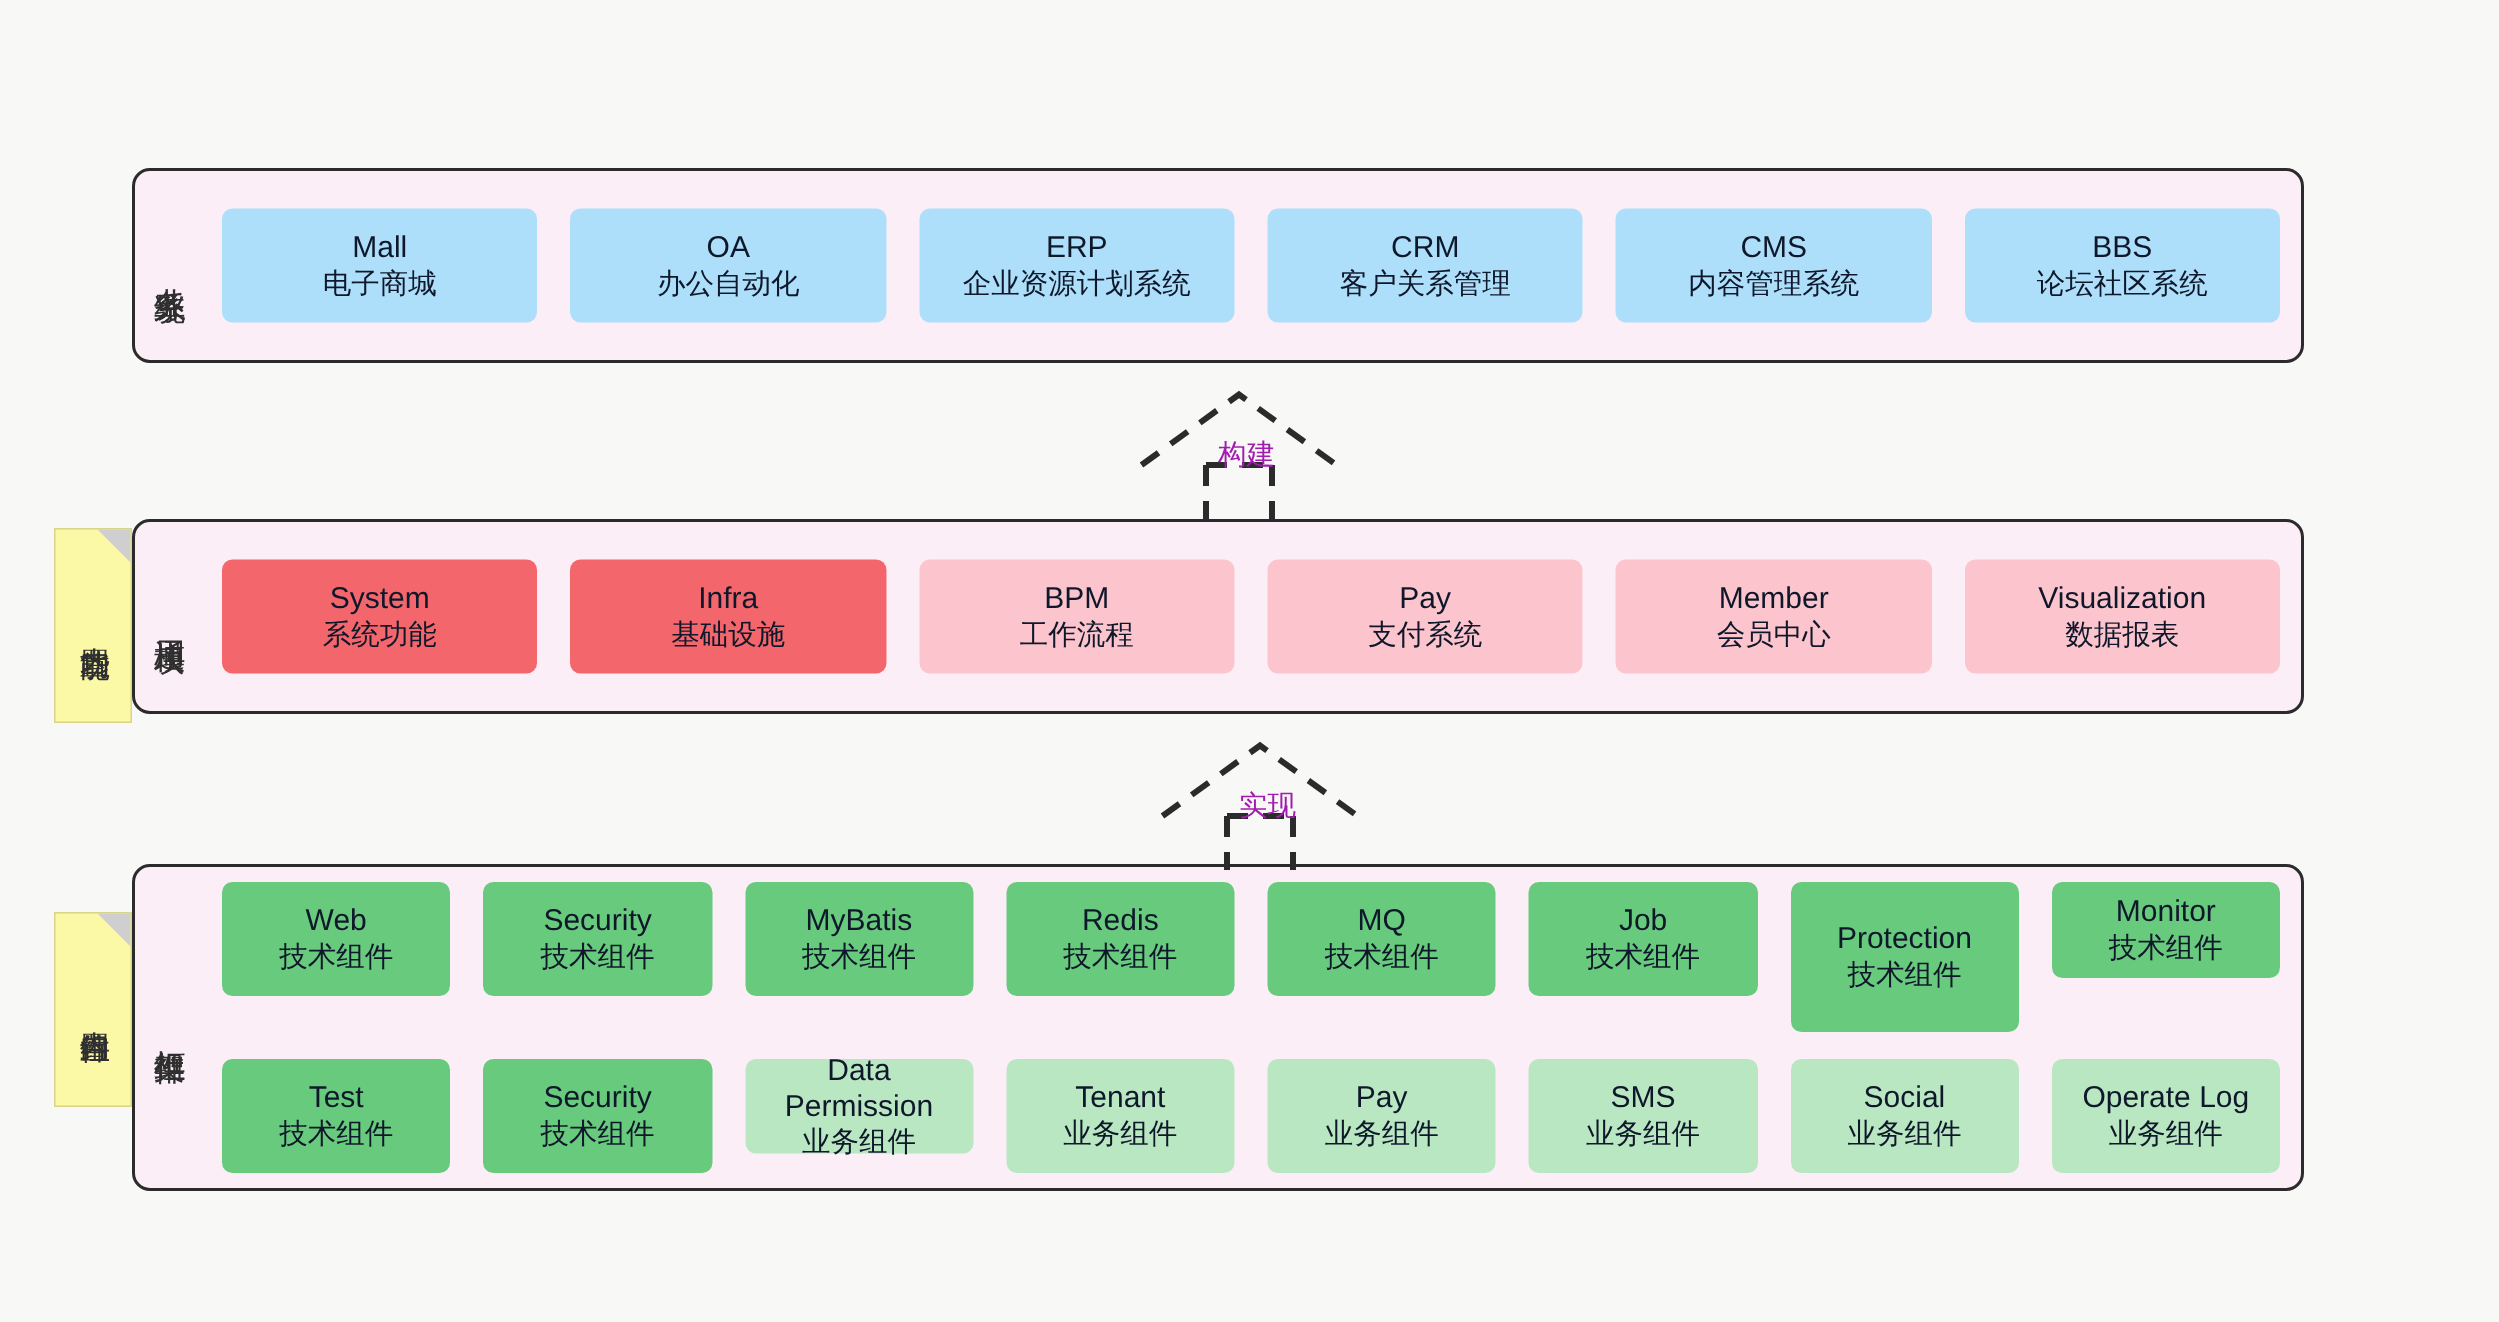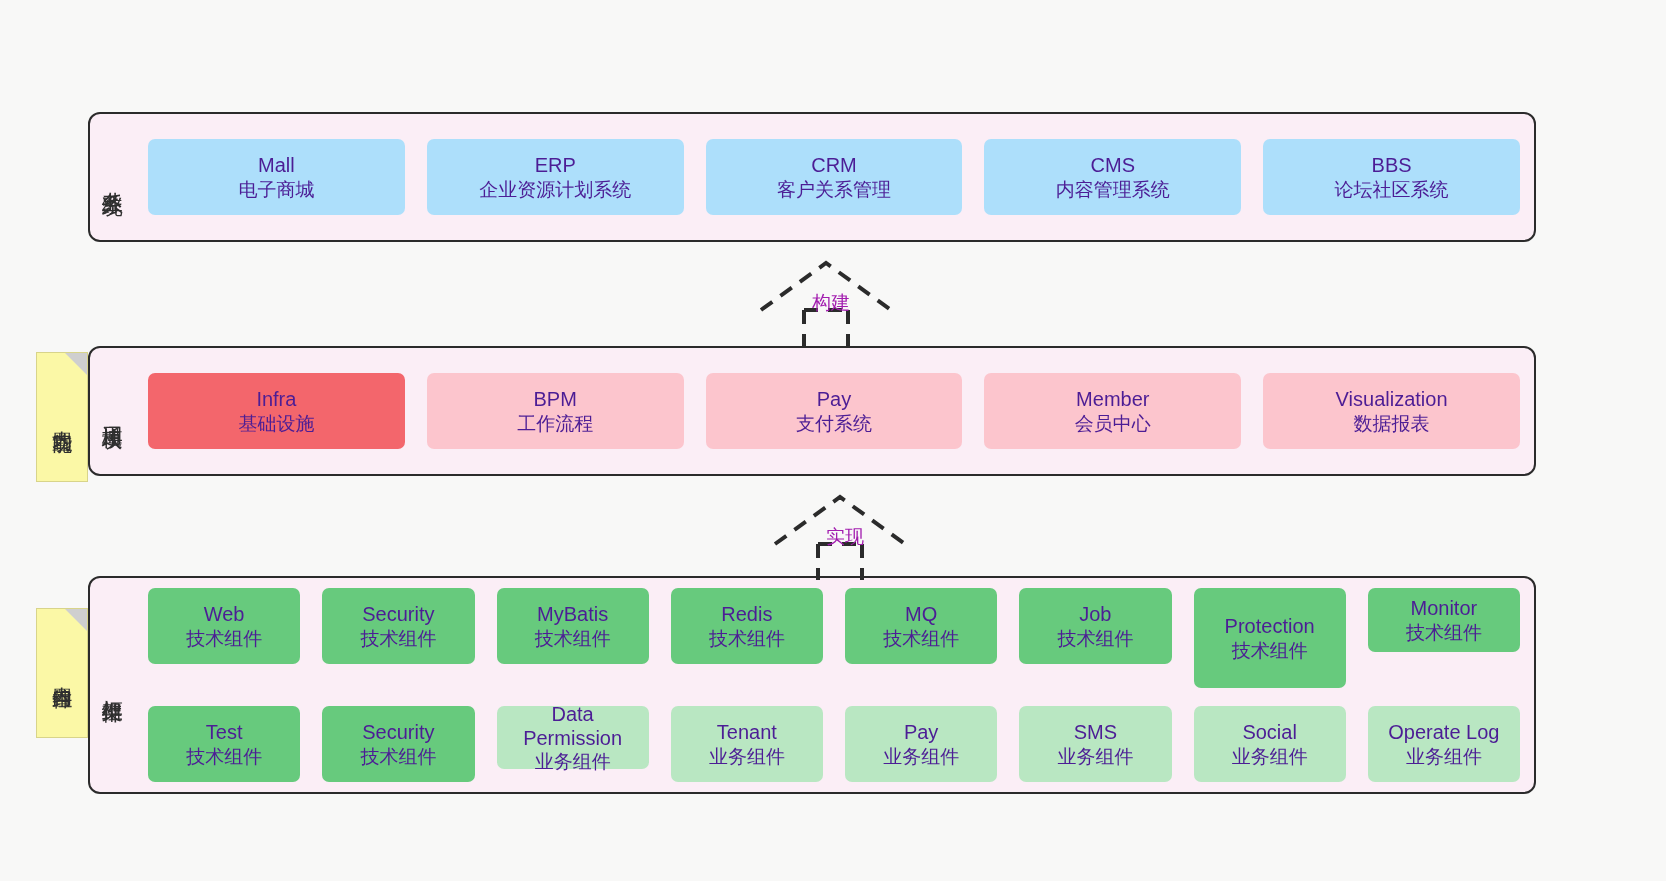--- a/index.html
+++ b/index.html
@@ -56,21 +56,21 @@
   .row > .cell { flex: 1 1 0; }
 
   
   .cell {
     border-radius: 7px;
     display: flex;
     flex-direction: column;
     align-items: center;
     justify-content: center;
     text-align: center;
-    color: #4c1d95;
+    color: #0f172a;
     line-height: 1.22;
     padding: 6px 4px;
   }
   .cell .en { font-size: 20px; }
   .cell .cn { font-size: 19px; }
 
   .c-blue    { background: #addffb; }
   .c-red     { background: #f3666c; }
   .c-pink    { background: #fcc5cd; }
   .c-green   { background: #67ca7d; }
@@ -123,20 +123,24 @@
 
   <div class="layer" id="layer-business" style="left:88px; top:112px; width:1448px; height:130px;">
     <div class="layer-title">业务系统</div>
     <div class="layer-body">
       <div class="row" id="business-row">
           <div class="cell c-blue" style="height: 76px;">
             <div class="en">Mall</div>
             <div class="cn">电子商城</div>
           </div>
           <div class="cell c-blue" style="height: 76px;">
+            <div class="en">OA</div>
+            <div class="cn">办公自动化</div>
+          </div>
+          <div class="cell c-blue" style="height: 76px;">
             <div class="en">ERP</div>
             <div class="cn">企业资源计划系统</div>
           </div>
           <div class="cell c-blue" style="height: 76px;">
             <div class="en">CRM</div>
             <div class="cn">客户关系管理</div>
           </div>
           <div class="cell c-blue" style="height: 76px;">
             <div class="en">CMS</div>
             <div class="cn">内容管理系统</div>
@@ -157,20 +161,24 @@
   </div>
   <div class="uml-label" style="left:812px; top:290px;">构建</div>
 
   <div class="note" style="left:36px; top:352px; width:52px; height:130px;">内置功能</div>
 
   <div class="layer" id="layer-modules" style="left:88px; top:346px; width:1448px; height:130px;">
     <div class="layer-title">通用模块</div>
     <div class="layer-body">
       <div class="row" id="modules-row">
           <div class="cell c-red" style="height: 76px;">
+            <div class="en">System</div>
+            <div class="cn">系统功能</div>
+          </div>
+          <div class="cell c-red" style="height: 76px;">
             <div class="en">Infra</div>
             <div class="cn">基础设施</div>
           </div>
           <div class="cell c-pink" style="height: 76px;">
             <div class="en">BPM</div>
             <div class="cn">工作流程</div>
           </div>
           <div class="cell c-pink" style="height: 76px;">
             <div class="en">Pay</div>
             <div class="cn">支付系统</div>

